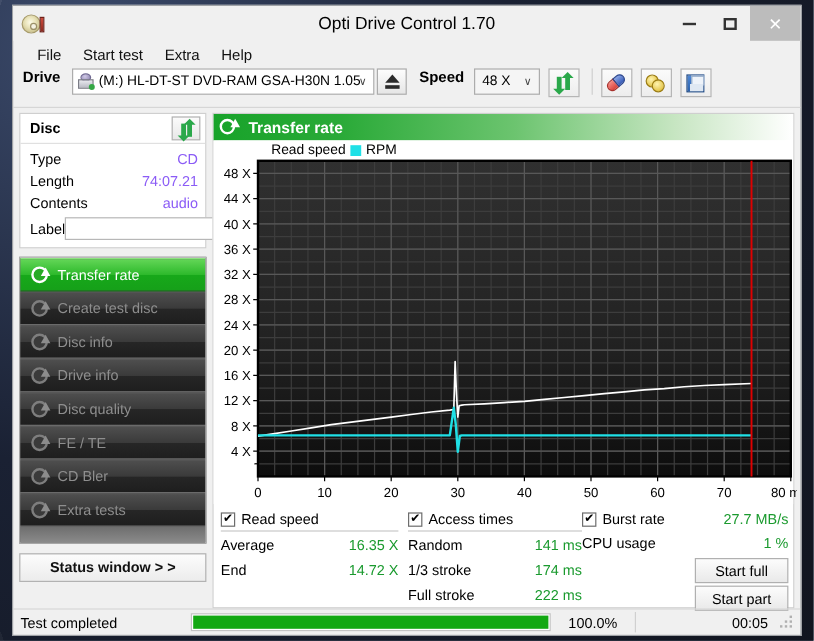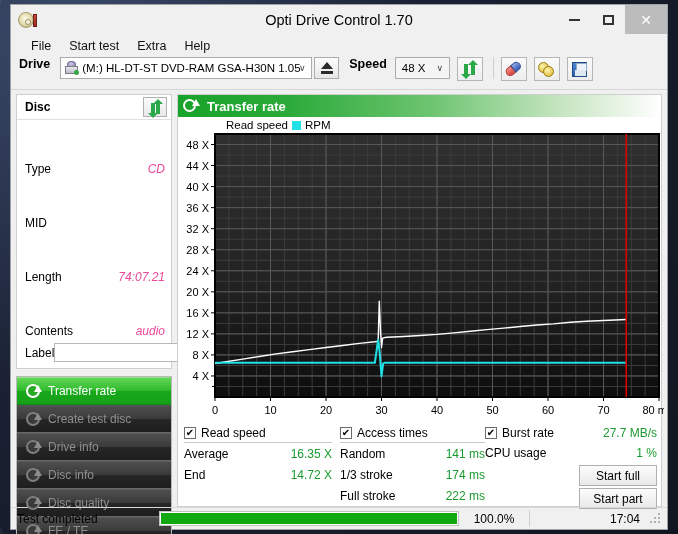--- a/index.html
+++ b/index.html
@@ -167,23 +167,23 @@
   .disc-head {
     height: 25px; display: flex; align-items: center; padding: 0 4px 0 8px;
     border-bottom: 1px solid #e0e0e0; font-size: 12px; font-weight: bold;
   }
   .disc-head .btn {
     margin-left: auto; width: 24px; height: 20px;
     background: linear-gradient(#fbfbfb,#e8e8e8); border: 1px solid #b0b0b0;
     display: flex; align-items: center; justify-content: center;
   }
   .disc-rows { padding: 4px 6px 5px 8px; }
-  .drow { display: flex; align-items: center; font-size: 12px; height: 18px; margin-top: 36px; }
+  .drow { display: flex; align-items: center; font-size: 12px; height: 18px; }
   .drow .k { color: #000; }
-  .drow .v { margin-left: auto; color: #ec4899; font-style: italic; }
+  .drow .v { margin-left: auto; color: #8b5cf6; }
   .label-row { display: flex; align-items: center; margin-top: 2px; justify-content: space-between; }
   .label-row .k { font-size: 12px; width: 42px; }
   .label-input { flex: 1; height: 19px; border: 1px solid #b7b7b7; background: #fff; margin-right: 4px; }
   .label-btn { width: 25px; height: 21px; background: linear-gradient(#fafafa,#e7e7e7); border: 1px solid #b0b0b0;
      display: flex; align-items: center; justify-content: center; }
   .mini-disc { width: 14px; height: 14px; border-radius: 50%;
      background: radial-gradient(circle at 42% 38%, #fffce8 0%, #ebe4b5 45%, #cdc28a 75%, #b3a674 100%);
      border: 1px solid #9d9264; position: relative; }
   .mini-disc:after { content:""; position: absolute; left: 5px; top: 5px; width: 4px; height: 4px; border-radius: 50%; background: #f7f4e6; border: 1px solid #9d9264; }
 
@@ -370,24 +370,20 @@
                 <i class="a2"></i>
               </span>
           </span>
         </div>
         <div class="disc-rows">
           <div class="drow">
             <span class="k">Type</span>
             <span class="v">CD</span>
           </div>
           <div class="drow">
-            <span class="k">MID</span>
-            <span class="v"></span>
-          </div>
-          <div class="drow">
             <span class="k">Length</span>
             <span class="v">74:07.21</span>
           </div>
           <div class="drow">
             <span class="k">Contents</span>
             <span class="v">audio</span>
           </div>
           <div class="label-row">
             <span class="k">Label</span>
             <input class="label-input" type="text" placeholder="" style="">
@@ -411,28 +407,28 @@
               <i class="ring"></i>
               <i class="bolt"></i>
             </span>
           <span>Create test disc</span>
         </div>
         <div class="nav-item">
           <span class="nav-ico">
               <i class="ring"></i>
               <i class="bolt"></i>
             </span>
+          <span>Disc info</span>
+        </div>
+        <div class="nav-item">
+          <span class="nav-ico">
+              <i class="ring"></i>
+              <i class="bolt"></i>
+            </span>
           <span>Drive info</span>
-        </div>
-        <div class="nav-item">
-          <span class="nav-ico">
-              <i class="ring"></i>
-              <i class="bolt"></i>
-            </span>
-          <span>Disc info</span>
         </div>
         <div class="nav-item">
           <span class="nav-ico">
               <i class="ring"></i>
               <i class="bolt"></i>
             </span>
           <span>Disc quality</span>
         </div>
         <div class="nav-item">
           <span class="nav-ico">
@@ -670,21 +666,21 @@
     </div>
   </div>
 
   <div class="statusbar">
     <div class="sb-text">Test completed</div>
     <div class="sb-progress">
       <div class="fill" id="progress-fill" style="width: 100%;"></div>
     </div>
     <div class="sb-pct">100.0%</div>
     <div class="sb-div"></div>
-    <div class="sb-time">17:04</div>
+    <div class="sb-time">00:05</div>
     <div class="grip">
       <i style="left:8px;top:8px"></i>
         <i style="left:4px;top:8px"></i>
         <i style="left:8px;top:4px"></i>
         <i style="left:0px;top:8px"></i>
         <i style="left:4px;top:4px"></i>
         <i style="left:8px;top:0px"></i>
     </div>
   </div>
 

